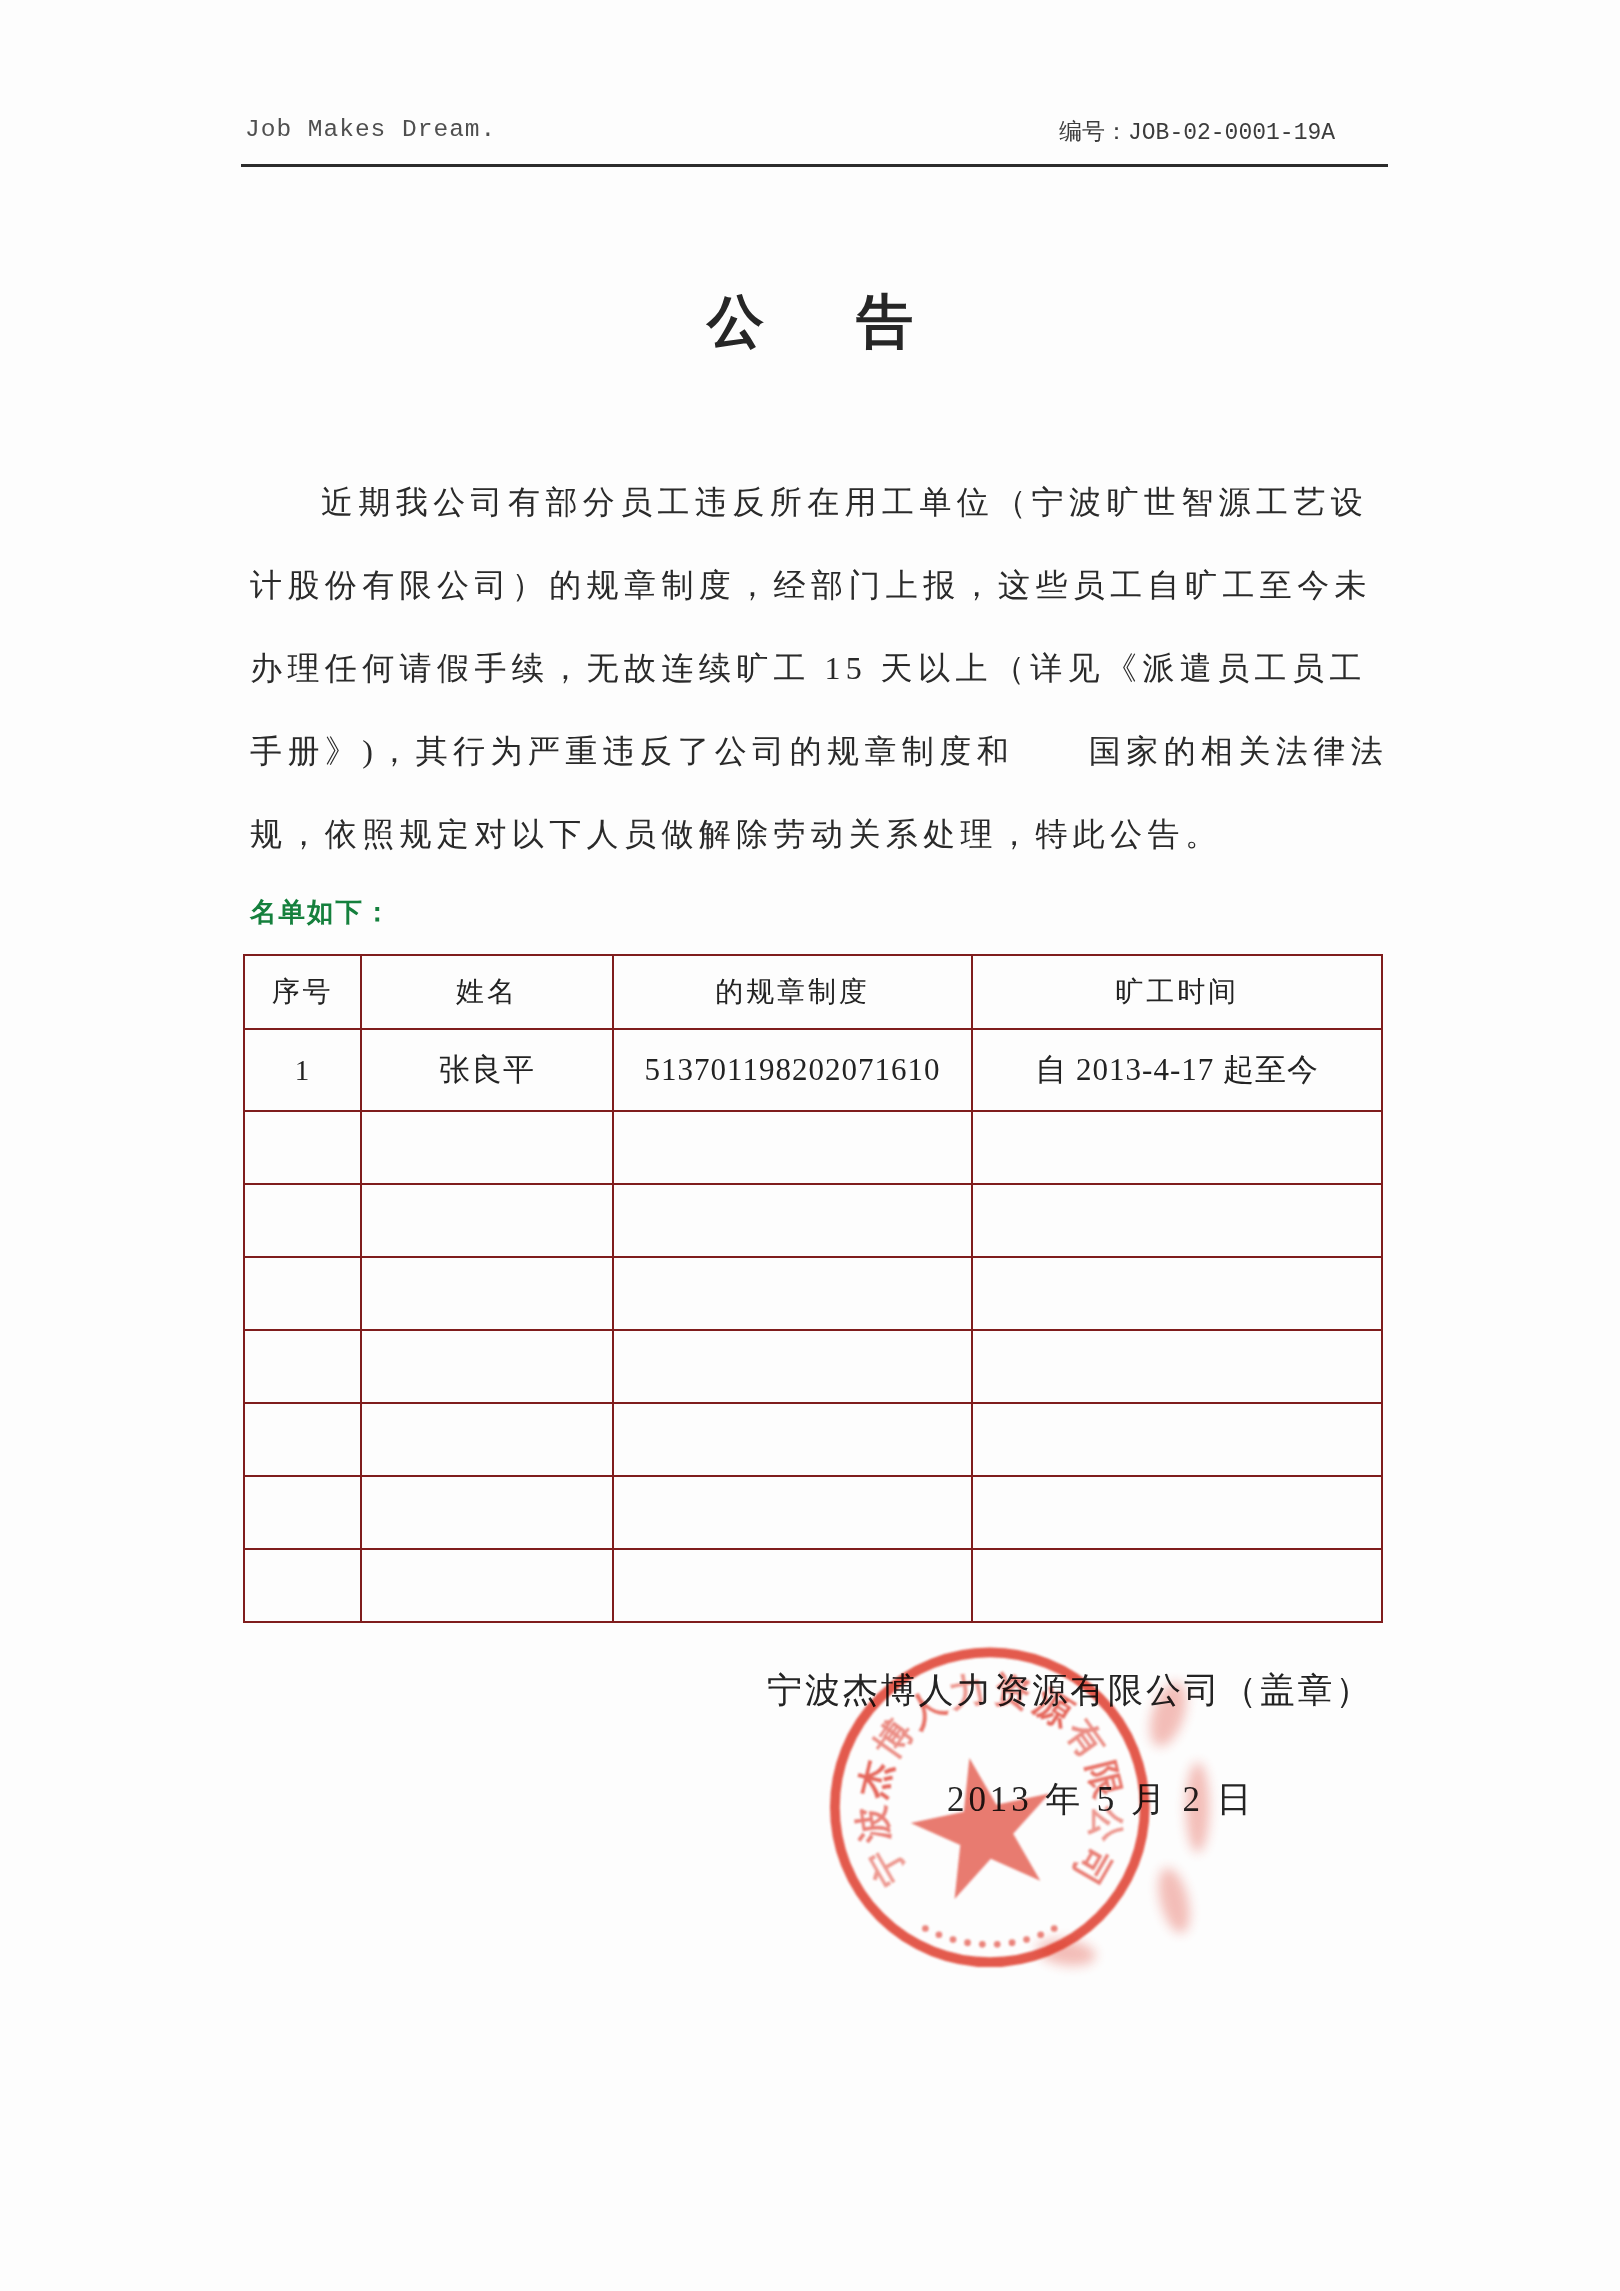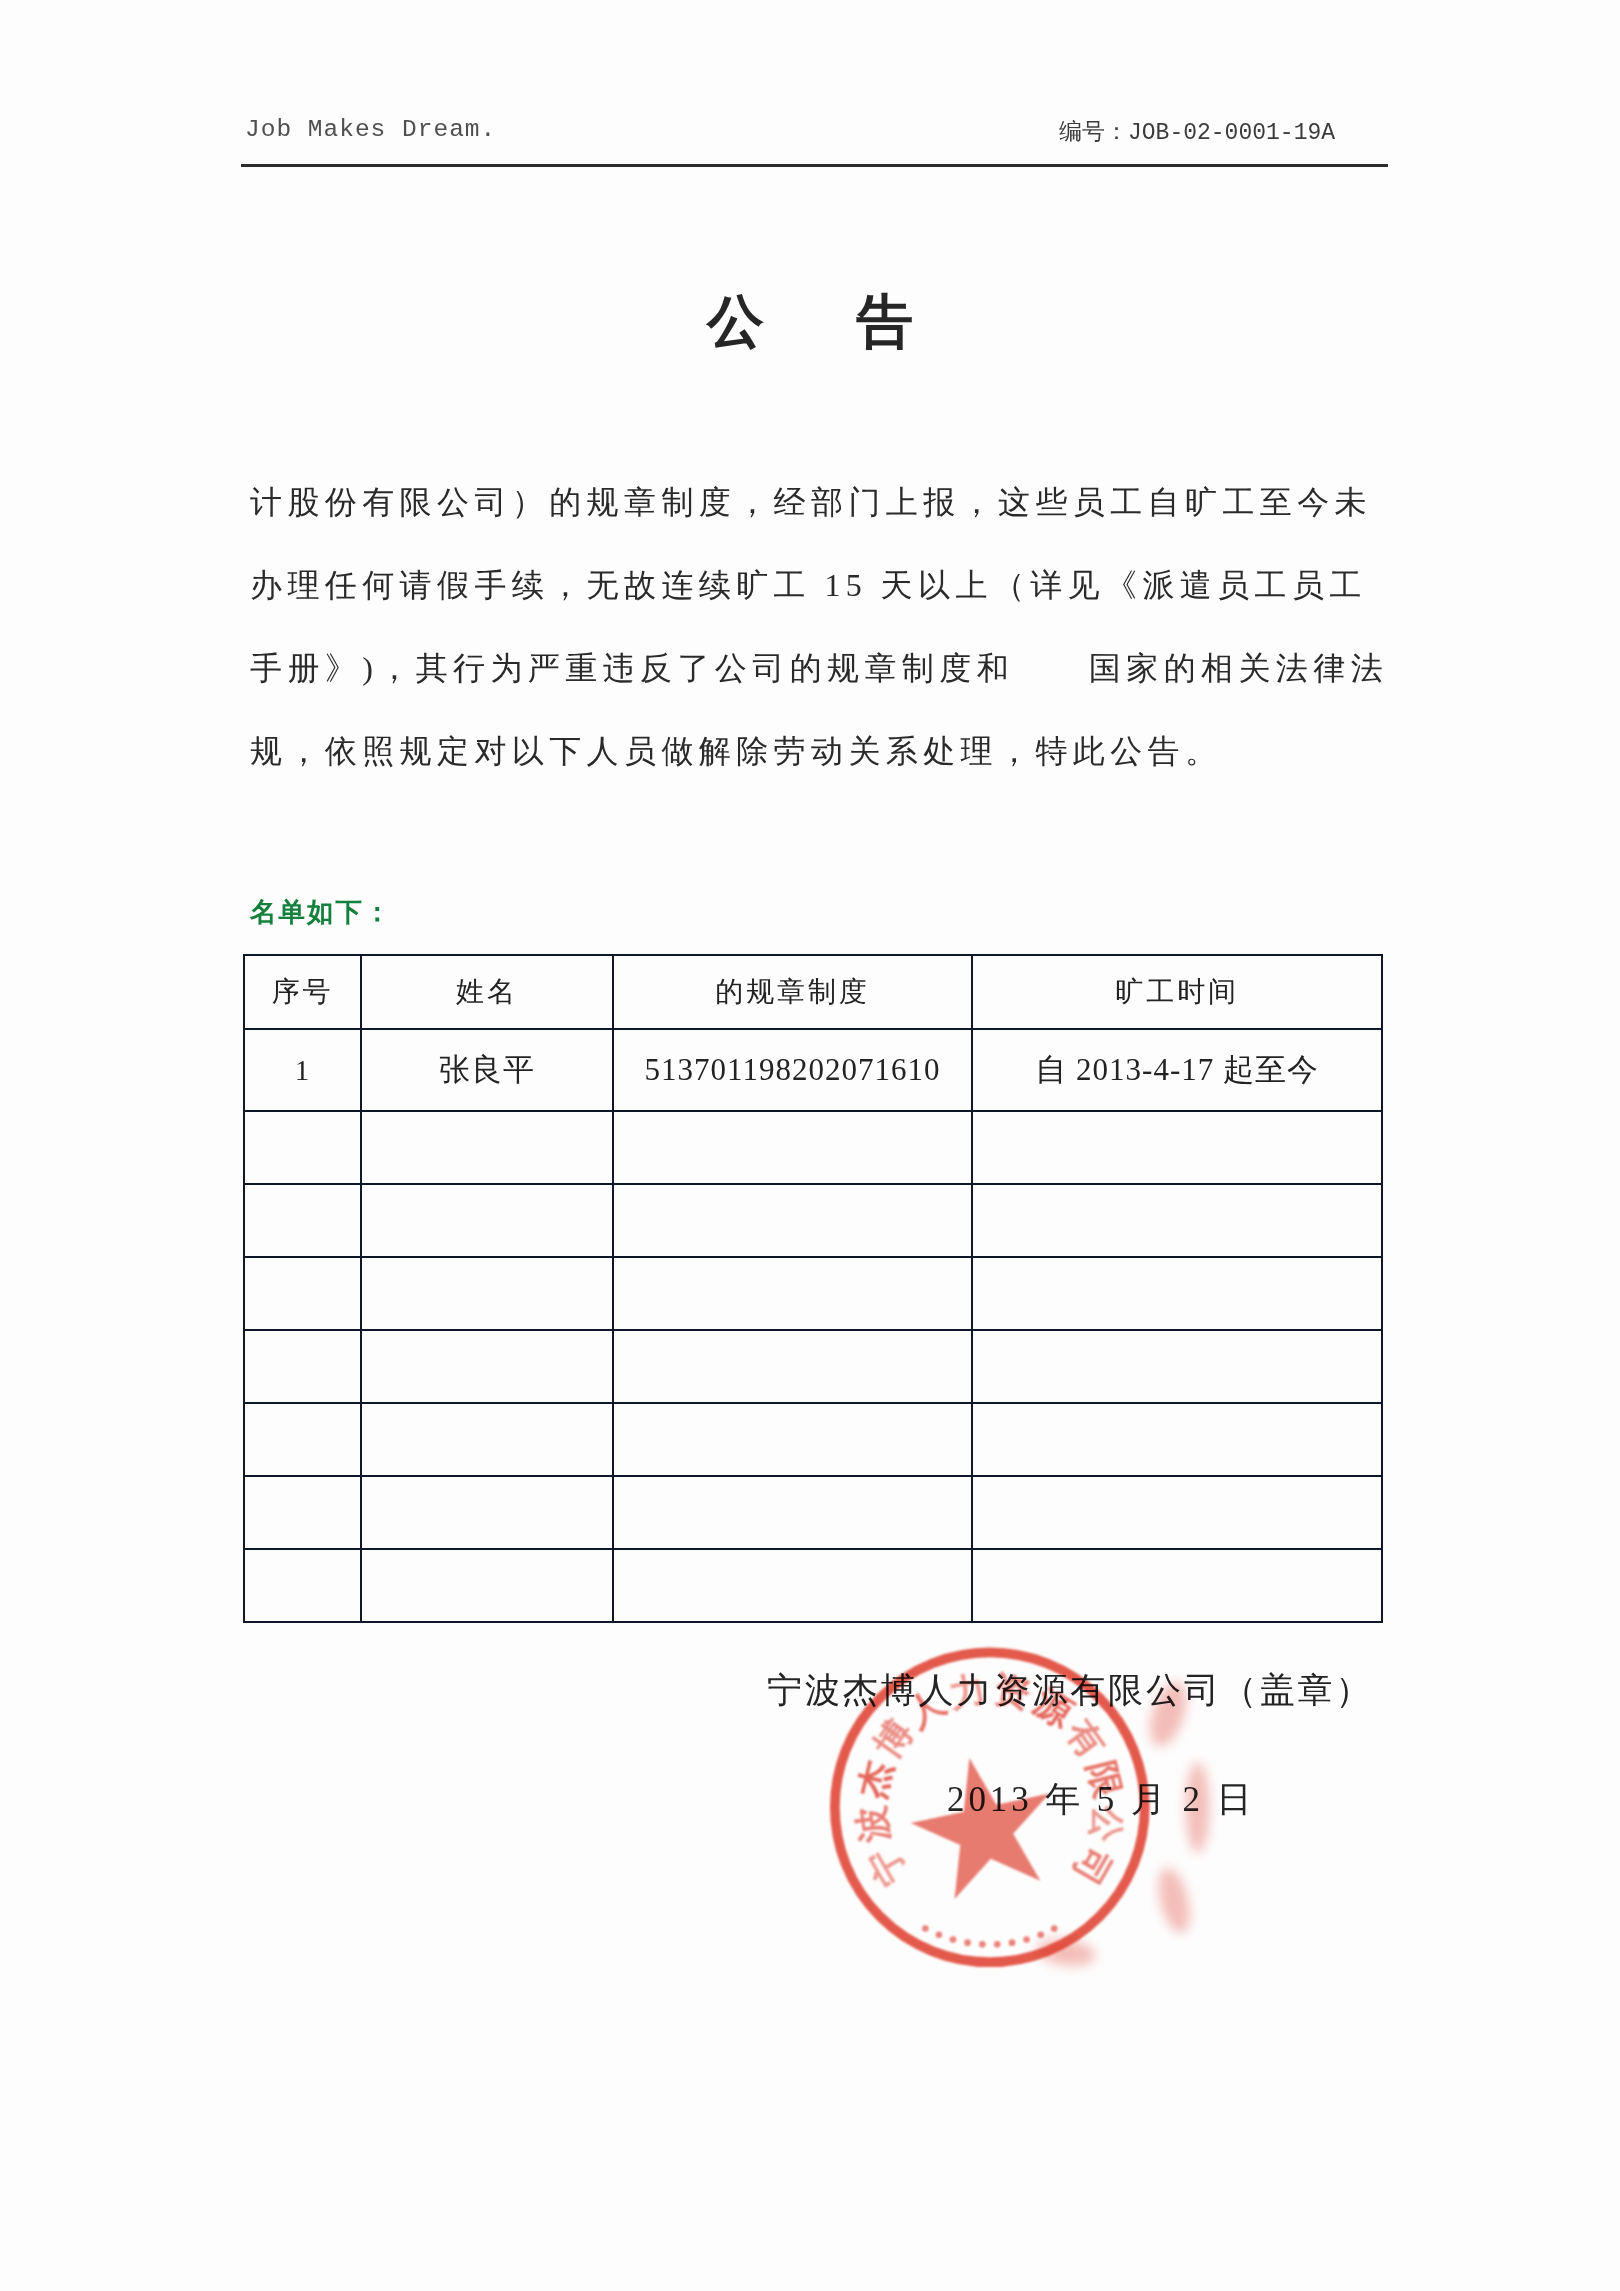--- a/index.html
+++ b/index.html
@@ -30,21 +30,21 @@
     letter-spacing:5.4px; line-height:83px; color:#2a2a2a; }
   .body-line{ white-space:nowrap; }
   .body-line.first{ text-indent:71px; }
 
   .list-label{ left:250px; top:894px; font-size:26.5px; font-weight:bold;
     letter-spacing:2px; color:#15803d; }
 
   table.roster{ position:absolute; left:243px; top:954px; width:1140px;
     border-collapse:collapse; table-layout:fixed; background:transparent; }
   .roster th,.roster td{
-    border:2px solid #0f172a; text-align:center; vertical-align:middle;
+    border:2px solid #7f1d1d; text-align:center; vertical-align:middle;
     font-weight:normal; color:#232323; padding:0; overflow:hidden;
   }
   .roster tr.h-row{ height:74px; }
   .roster tr.h-row th{ font-size:28px; letter-spacing:2.9px; }
   .roster tr.d-row{ height:82px; }
   .roster tr.d-row td{ font-size:31px; font-weight:normal; letter-spacing:1px; }
   .roster tr.d-row td.c-0{ font-weight:normal; font-size:29px; }
   .roster tr.e-row{ height:73px; }
   col.c0{ width:10.3%; } col.c1{ width:22.1%; } col.c2{ width:31.6%; } col.c3{ width:36%; }
 
@@ -64,20 +64,21 @@
 </head>
 <body>
 
 <div class="abs slogan">Job Makes Dream.</div>
 <div class="abs docnum">编号：JOB-02-0001-19A</div>
 <div class="abs header-rule"></div>
 
 <div class="abs title">公 告</div>
 
 <div class="abs body-block">
+  <div class="body-line first">近期我公司有部分员工违反所在用工单位（宁波旷世智源工艺设</div>
   <div class="body-line">计股份有限公司）的规章制度，经部门上报，这些员工自旷工至今未</div>
   <div class="body-line">办理任何请假手续，无故连续旷工 15 天以上（详见《派遣员工员工</div>
   <div class="body-line">手册》)，其行为严重违反了公司的规章制度和　　国家的相关法律法</div>
   <div class="body-line">规，依照规定对以下人员做解除劳动关系处理，特此公告。</div>
 </div>
 
 <div class="abs list-label">名单如下：</div>
 
 <table class="roster">
   <colgroup>

